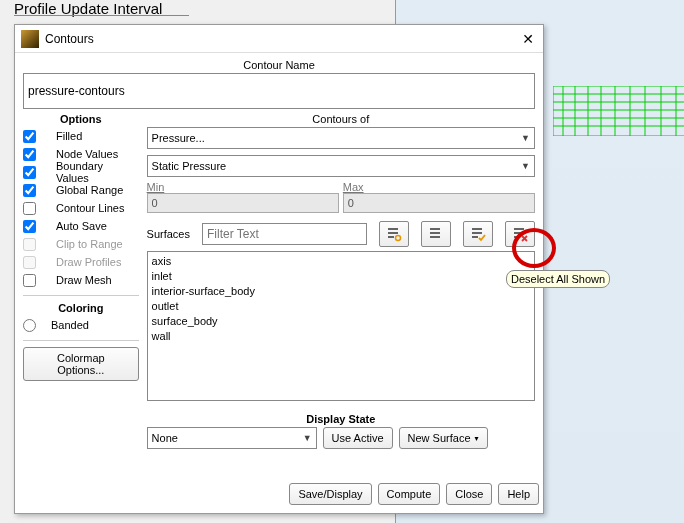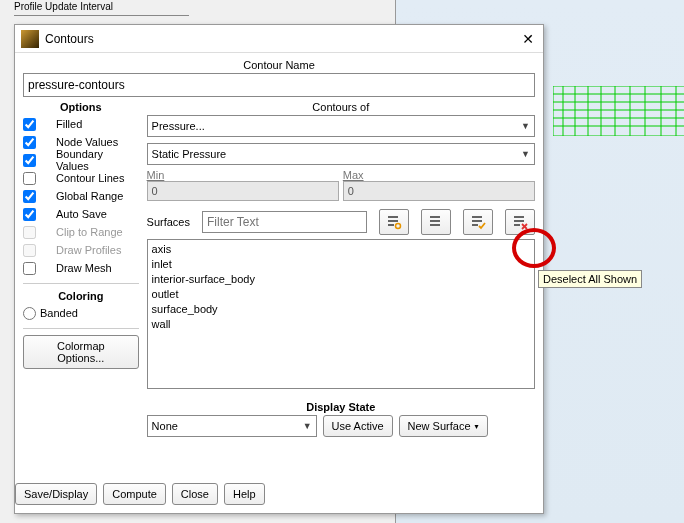--- a/index.html
+++ b/index.html
@@ -1,33 +1,33 @@
 <!DOCTYPE html>
 <html><head>
 <meta charset="utf-8">
 <style>
   * { box-sizing: border-box; margin: 0; padding: 0; font-family: Arial, Helvetica, sans-serif; font-size: 11px; }
   body { background: #f0f0f0; width: 684px; height: 523px; position: relative; overflow: hidden; }
   
   .bg-top { position: absolute; top: 0; left: 14px; width: 340px; height: 18px; }
-  .bg-top-label { font-size: 10px; color: #000; }
+  .bg-top-label { font-size: 15px; color: #000; }
   
   .vp { position: absolute; top: 0; left: 395px; right: 0; bottom: 0; background: linear-gradient(#e2ecf5,#dfeaf3); border-left: 1px solid #999; }
   .mesh { position: absolute; top: 86px; right: -4px; width: 135px; height: 50px; }
   .mesh line { stroke: #00cc00; stroke-width: 1; }
   .mesh rect { stroke: #00cc00; fill: none; }
   .dlg { position: absolute; top: 24px; left: 14px; width: 530px; height: 490px; background: #fff; border: 1px solid #999; box-shadow: 2px 2px 5px rgba(0,0,0,0.25); }
   .titlebar { height: 28px; display: flex; align-items: center; padding: 0 6px; border-bottom: 1px solid #ddd; }
   .title-icon { width: 18px; height: 18px; background: linear-gradient(135deg,#cc9933 0%, #332200 100%); margin-right: 6px; }
   .titlebar .title { font-size: 12px; flex: 1; }
   .close-x { width: 18px; height: 18px; display: flex; align-items: center; justify-content: center; font-size: 14px; cursor: pointer; }
   .body { padding: 4px 8px 8px 8px; }
   .lbl { font-size: 11px; display: block; margin: 2px 0 2px 0; text-align: center; }
   .lbl-b { font-weight: bold; }
-  .txt-in { width: 100%; border: 1px solid #888; padding: 2px 4px; height: 24px; font-size: 12px; }
+  .txt-in { width: 100%; border: 1px solid #888; padding: 2px 4px; height: 36px; font-size: 12px; }
   .cols { display: flex; gap: 8px; margin-top: 2px; }
   .col-left { width: 140px; }
   .col-right { flex: 1; }
   .opt-list { border: none; }
   .opt { display: flex; align-items: center; height: 18px; gap: 20px; }
   .opt input { width: 13px; height: 13px; }
   .opt.disabled { color: #999; }
   .sep { border-top: 1px solid #ccc; margin: 6px 0; }
   .select-row { position: relative; border: 1px solid #888; height: 22px; display:flex; align-items:center; padding:0 4px; background:#fff;}
   .select-row .arrow { position:absolute; right:4px; top:5px; font-size: 9px; color:#444; }
@@ -36,22 +36,22 @@
   .mm-label { color:#777; font-size:11px;text-decoration:underline; }
   .mm-in { width: 100%; border: 1px solid #aaa; background: #e8e8e8; color: #555; padding: 2px 4px; height: 20px; }
   .surf-head { display:flex; align-items:center; gap:12px; }
   .filter-in { flex:1; border:1px solid #888; height:22px; padding:0 4px; font-size:12px; }
   .icon-btn { width: 30px; height: 26px; border:1px solid #888; background: linear-gradient(#fdfdfd,#ededed); display:flex; align-items:center; justify-content:center; border-radius:2px; position:relative;}
   .icon-btn svg { width:16px; height:16px; }
   .surf-list { border:1px solid #888; height: 150px; padding: 2px; font-size:12px; overflow:auto; }
   .surf-list div { padding: 0 2px; line-height:15px; }
   .btn { border:1px solid #888; background: linear-gradient(#fdfdfd,#ededed); padding: 4px 8px; border-radius:3px; cursor:pointer; display:inline-flex; align-items:center; gap:2px; }
   .btn .tri { font-size:8px; margin-left:2px; }
-  .footer { display:flex; justify-content:flex-start; gap:6px; position:absolute; bottom:8px; left:0; right:16px; }
-  .radio-row { display:flex; align-items:center; gap:4px; height:18px; }
+  .footer { display:flex; justify-content:flex-end; gap:6px; position:absolute; bottom:8px; left:0; right:4px; }
+  .radio-row { display:flex; align-items:center; gap:15px; height:18px; }
   .colormap-row { margin-top: 4px; }
   
   .red-circle { position:absolute; border:4px solid #d40000; border-radius: 50%; width:44px; height:40px; pointer-events:none;}
   .tooltip { position:absolute; background:#ffffe1; border:1px solid #888; padding:2px 4px; font-size:11px; white-space:nowrap; }
 </style>
 </head>
 <body>
 
 <div class="bg-top">
   <span class="bg-top-label">Profile Update Interval</span>
@@ -99,26 +99,26 @@
             </label>
           <label class="opt">
               <input type="checkbox" checked="" style="">
               <span>Node Values</span>
             </label>
           <label class="opt">
               <input type="checkbox" checked="" style="">
               <span>Boundary Values</span>
             </label>
           <label class="opt">
+              <input type="checkbox" checked="" style="">
+              <span>Global Range</span>
+            </label>
+          <label class="opt">
               <input type="checkbox" style="">
               <span>Contour Lines</span>
-            </label>
-          <label class="opt">
-              <input type="checkbox" checked="" style="">
-              <span>Global Range</span>
             </label>
           <label class="opt">
               <input type="checkbox" checked="" style="">
               <span>Auto Save</span>
             </label>
           <label class="opt disabled">
               <input type="checkbox" disabled="" style="">
               <span>Clip to Range</span>
             </label>
           <label class="opt disabled">
@@ -229,13 +229,13 @@
   <div class="footer">
     <button class="btn">Save/Display</button>
     <button class="btn">Compute</button>
     <button class="btn">Close</button>
     <button class="btn">Help</button>
   </div>
 </div>
 
 <div class="red-circle" style="top:228px; left:512px;"></div>
 
-<div class="tooltip" style="top:270px; left:538px;">Deselect All Shown</div>
+<div class="tooltip" style="top:270px; left:506px;border-radius:8px;">Deselect All Shown</div>
 
 </body></html>

